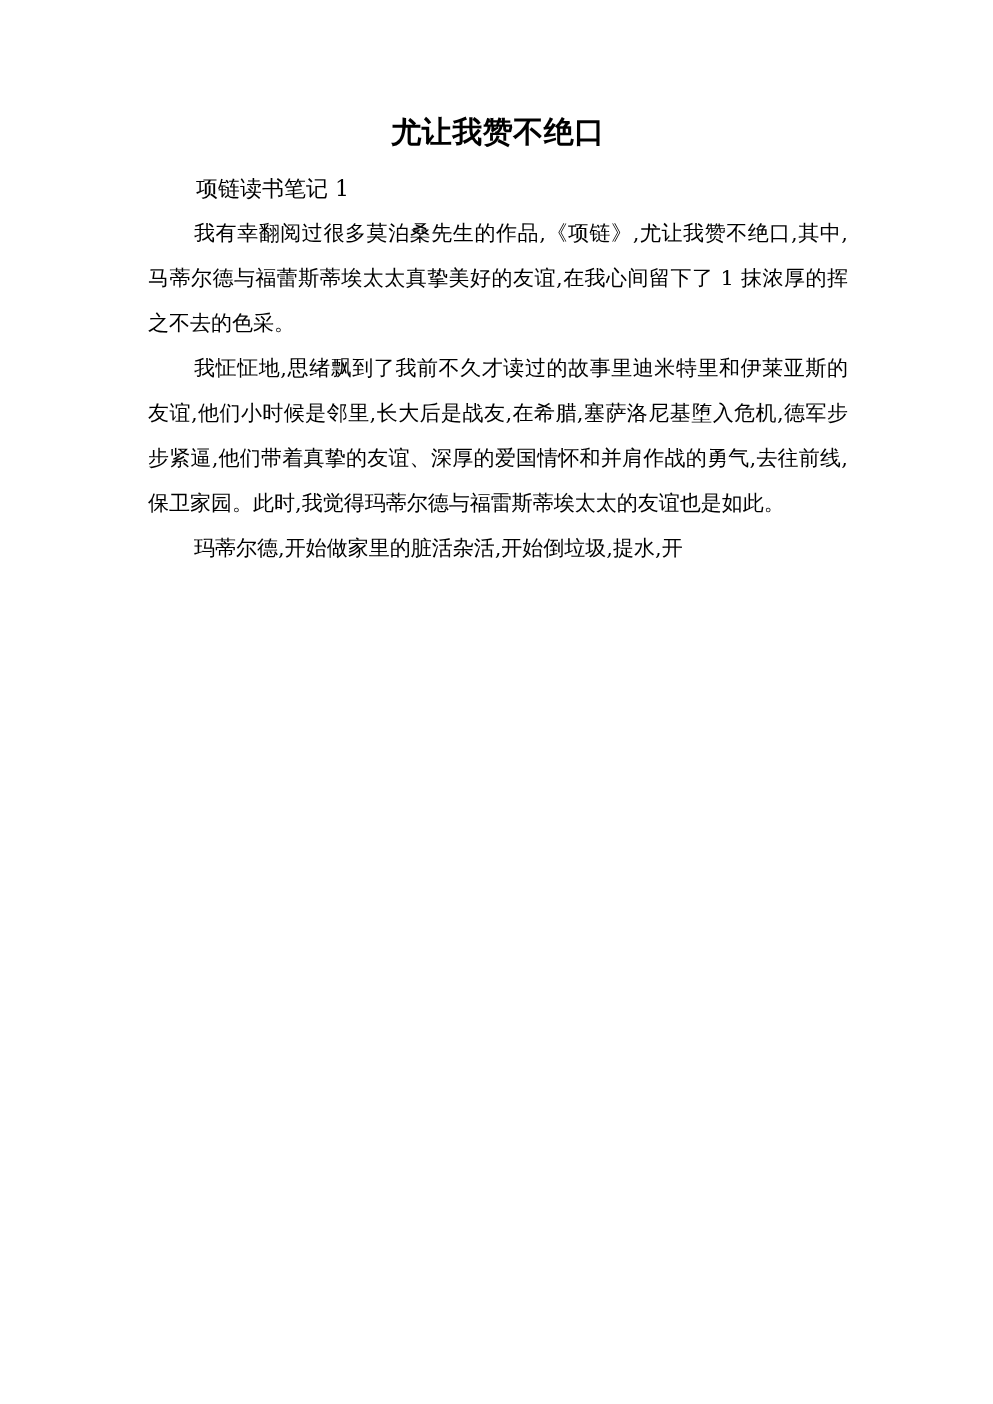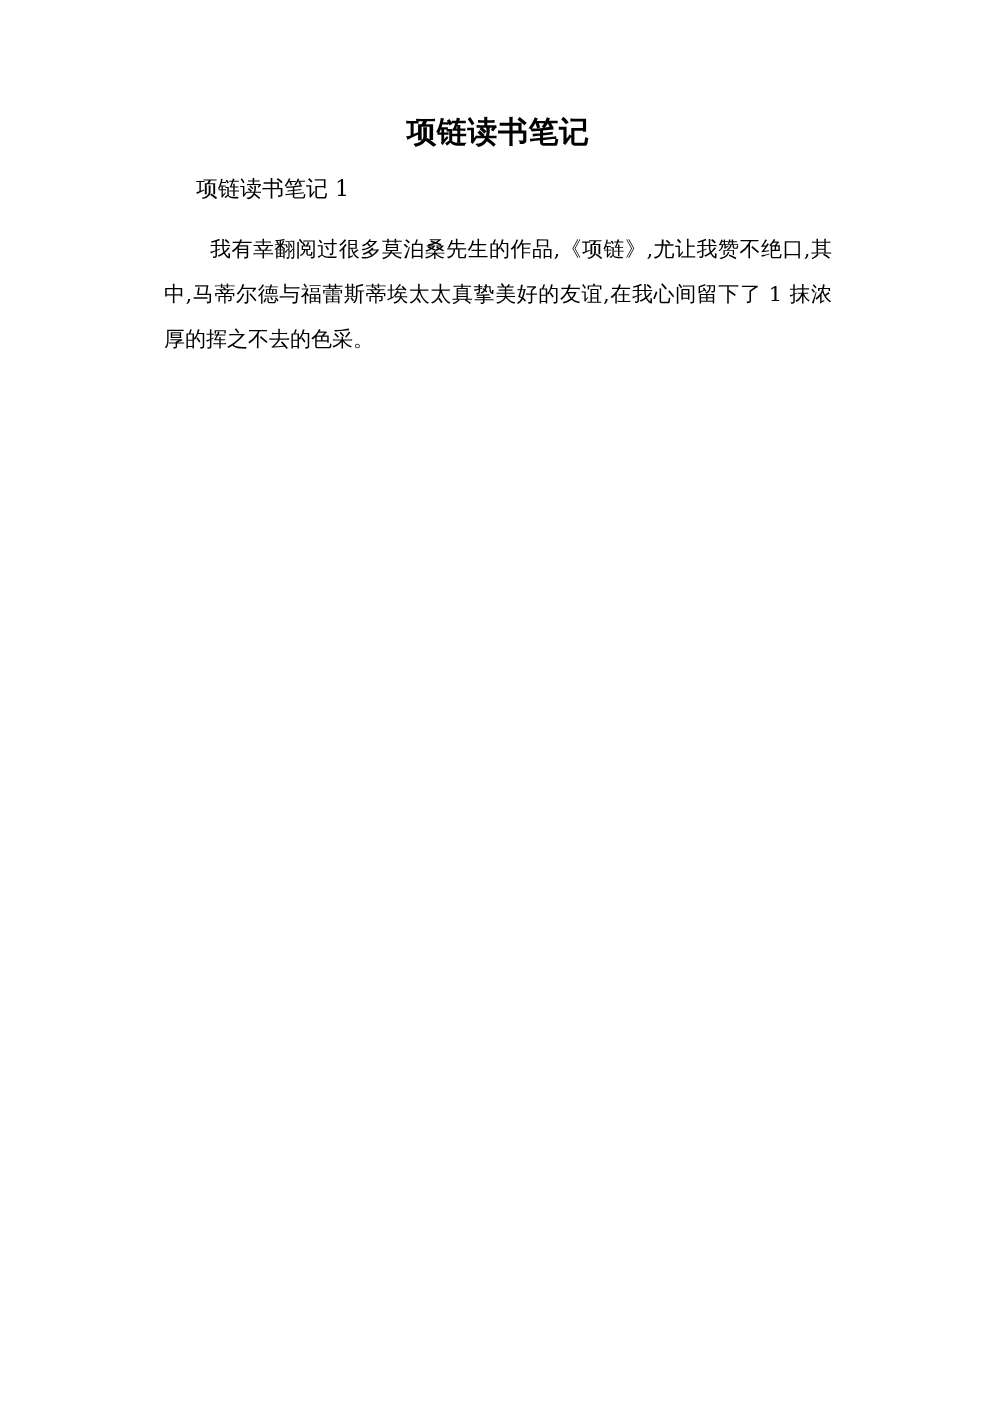--- a/index.html
+++ b/index.html
@@ -39,42 +39,44 @@
     line-height: 45px;
     margin: 0;
     text-indent: 48px;
     text-align: justify;
     text-justify: inter-ideograph;
     font-weight: normal;
   }
   .para {
     font-size: 21px;
     line-height: 45px;
-    margin: 16px;
+    margin: 0;
     text-indent: 46px;
     text-align: justify;
     text-justify: inter-ideograph;
     word-break: break-all;
   }
   .para.clipped {
     
     max-height: 45px;
     overflow: hidden;
   }
 </style>
 </head>
 <body>
 
 <div id="page">
   <div id="content">
 
-    <h1 class="doc-title">项链读书笔记</h1>
+    <h1 class="doc-title">尤让我赞不绝口</h1>
 
     <p class="section-heading">项链读书笔记 1</p>
 
     <p class="para">我有幸翻阅过很多莫泊桑先生的作品,《项链》,尤让我赞不绝口,其中,马蒂尔德与福蕾斯蒂埃太太真挚美好的友谊,在我心间留下了 1 抹浓厚的挥之不去的色采。</p>
 
 
+    <p class="para">我怔怔地,思绪飘到了我前不久才读过的故事里迪米特里和伊莱亚斯的友谊,他们小时候是邻里,长大后是战友,在希腊,塞萨洛尼基堕入危机,德军步步紧逼,他们带着真挚的友谊、深厚的爱国情怀和并肩作战的勇气,去往前线,保卫家园。此时,我觉得玛蒂尔德与福雷斯蒂埃太太的友谊也是如此。</p>
 
 
+    <p class="para clipped">玛蒂尔德,开始做家里的脏活杂活,开始倒垃圾,提水,开</p>
 
   </div>
 </div>
 
 </body></html>

